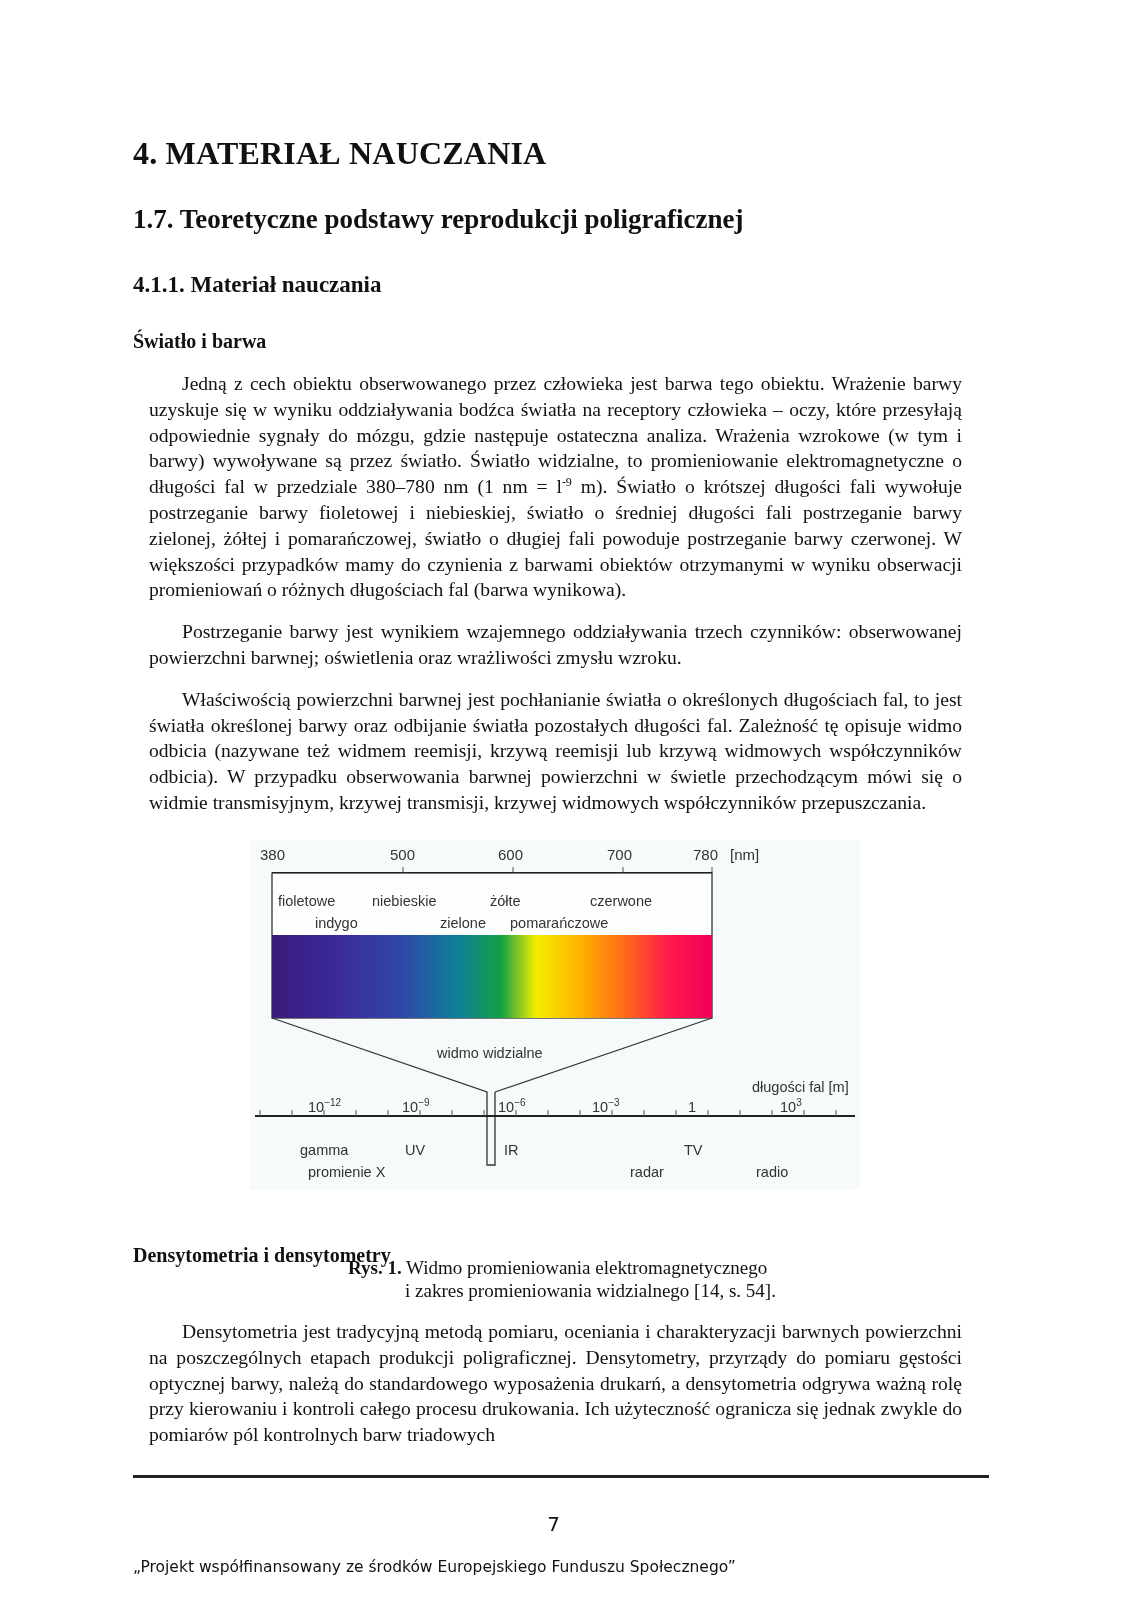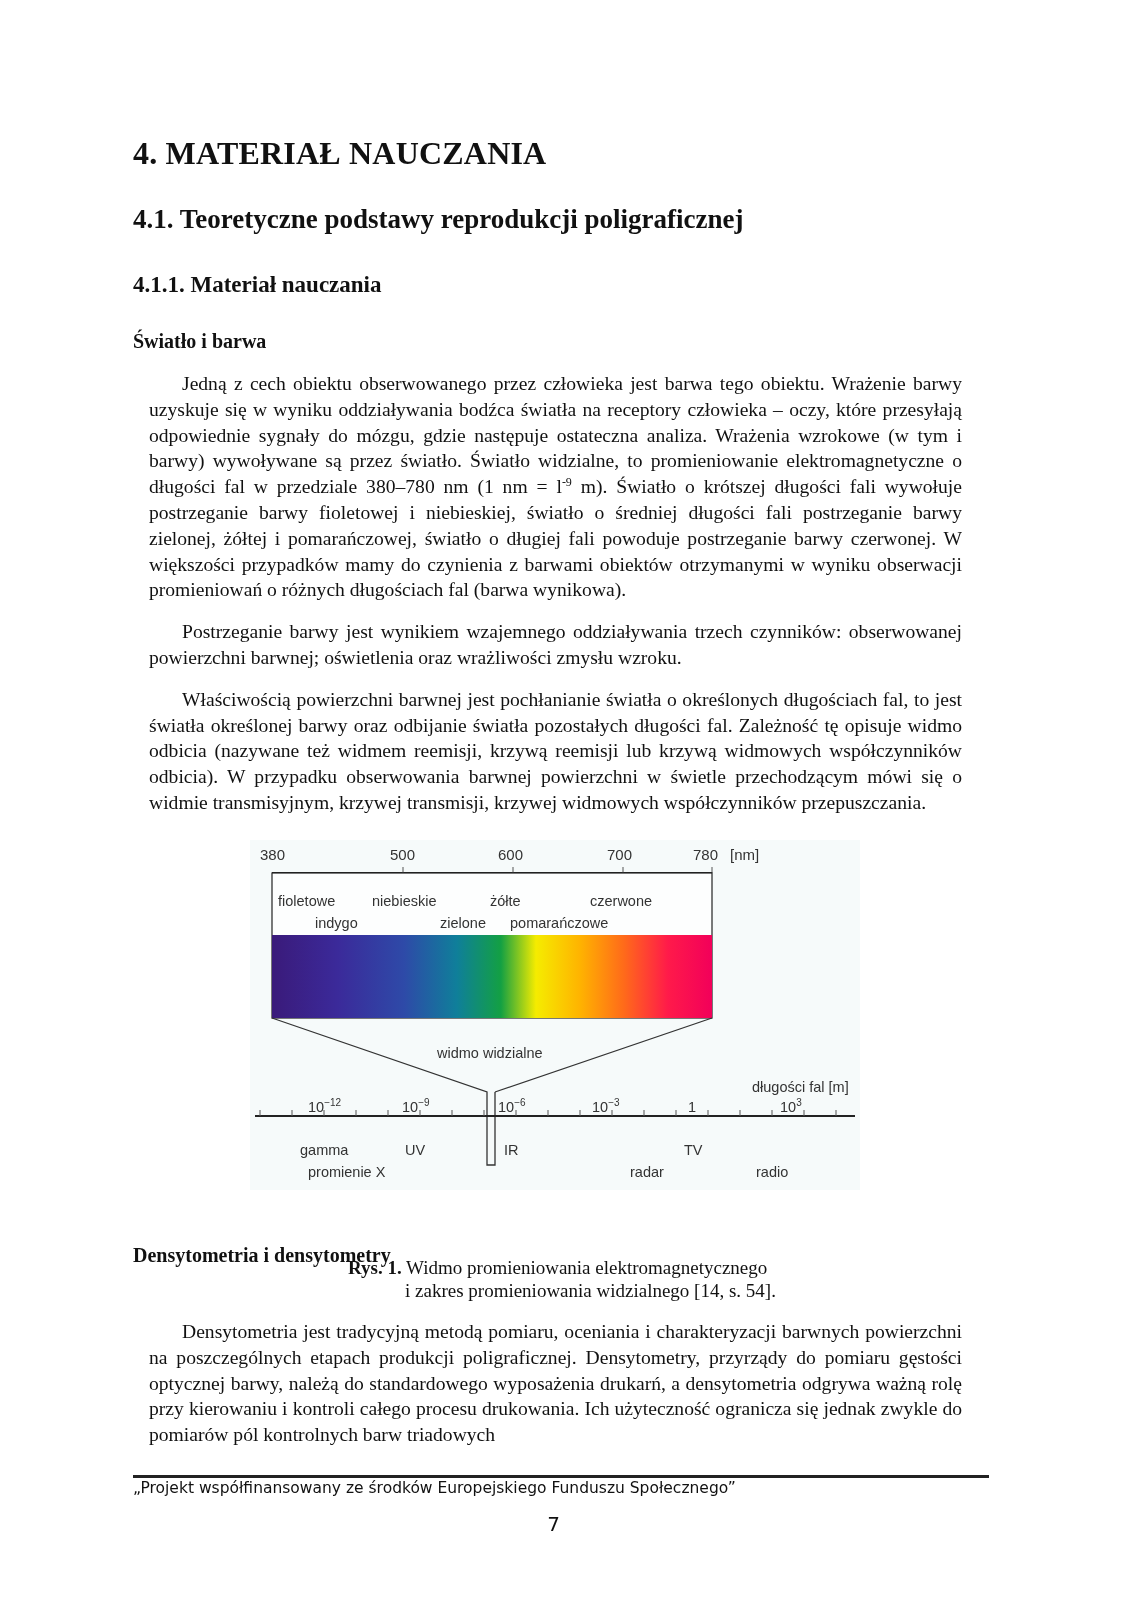--- a/index.html
+++ b/index.html
@@ -11,31 +11,31 @@
   .h3 { position: absolute; left: 133px; top: 272px; font-size: 23px; font-weight: bold; }
   .h4 { position: absolute; left: 133px; font-size: 20px; font-weight: bold; text-align: right; }
   .body-block { position: absolute; left: 133px; width: 845px; font-size: 19.6px; line-height: 25.8px; }
   .body-block p { margin: 16px; text-align: justify; text-indent: 33px; }
   sup { font-size: 12px; line-height: 0; vertical-align: 7px; }
   .figure { position: absolute; left: 250px; top: 840px; width: 610px; height: 350px; background: #f6fafa; text-align: center; }
   .figure svg { position: absolute; left: 0; top: 0; }
   .caption { position: absolute; left: 348px; top: 1208px; font-size: 19px; line-height: 23px; margin-top: 48px; }
   .caption .l2 { padding-left: 57px; }
   .footer-rule { position: absolute; left: 133px; top: 1475px; width: 856px; height: 3px; background: #222; }
-  .footer { position: absolute; left: 133px; top: 1479px; font-family: "DejaVu Sans", sans-serif; font-size: 15.5px; color: #111; }
+  .footer { position: absolute; left: 133px; top: 1558px; font-family: "DejaVu Sans", sans-serif; font-size: 15.5px; color: #111; }
   .page-num { position: absolute; left: 0; width: 1107px; top: 1512px; text-align: center; font-family: "DejaVu Sans", "Liberation Sans", sans-serif; font-size: 20px; }
   .fig-text { font-family: "Liberation Sans", "DejaVu Sans", sans-serif; fill: #333; }
 </style>
 </head>
 <body>
 
 <div class="page">
 
   <div class="h1">4. MATERIAŁ NAUCZANIA</div>
-  <div class="h2">4.1. Teoretyczne podstawy reprodukcji poligraficznej</div>
+  <div class="h2">1.7. Teoretyczne podstawy reprodukcji poligraficznej</div>
   <div class="h3">4.1.1. Materiał nauczania</div>
 
   <div class="h4" style="top:330px">Światło i barwa</div>
 
   <div class="body-block" style="top:355px">
     <p><span>Jedną z cech obiektu obserwowanego przez człowieka jest barwa tego obiektu. Wrażenie barwy uzyskuje się w wyniku oddziaływania bodźca światła na receptory człowieka – oczy, które przesyłają odpowiednie sygnały do mózgu, gdzie następuje ostateczna analiza. Wrażenia wzrokowe (w tym i barwy) wywoływane są przez światło. Światło widzialne, to promieniowanie elektromagnetyczne o długości fal w przedziale 380–780 nm (1 nm = l</span><sup>-9</sup><span> m). Światło o krótszej długości fali wywołuje postrzeganie barwy fioletowej i niebieskiej, światło o średniej długości fali postrzeganie barwy zielonej, żółtej i pomarańczowej, światło o długiej fali powoduje postrzeganie barwy czerwonej. W większości przypadków mamy do czynienia z barwami obiektów otrzymanymi w wyniku obserwacji promieniowań o różnych długościach fal (barwa wynikowa).</span></p>
     <p>Postrzeganie barwy jest wynikiem wzajemnego oddziaływania trzech czynników: obserwowanej powierzchni barwnej; oświetlenia oraz wrażliwości zmysłu wzroku.</p>
     <p>Właściwością powierzchni barwnej jest pochłanianie światła o określonych długościach fal, to jest światła określonej barwy oraz odbijanie światła pozostałych długości fal. Zależność tę opisuje widmo odbicia (nazywane też widmem reemisji, krzywą reemisji lub krzywą widmowych współczynników odbicia). W przypadku obserwowania barwnej powierzchni w świetle przechodzącym mówi się o widmie transmisyjnym, krzywej transmisji, krzywej widmowych współczynników przepuszczania.</p>
   </div>
 

